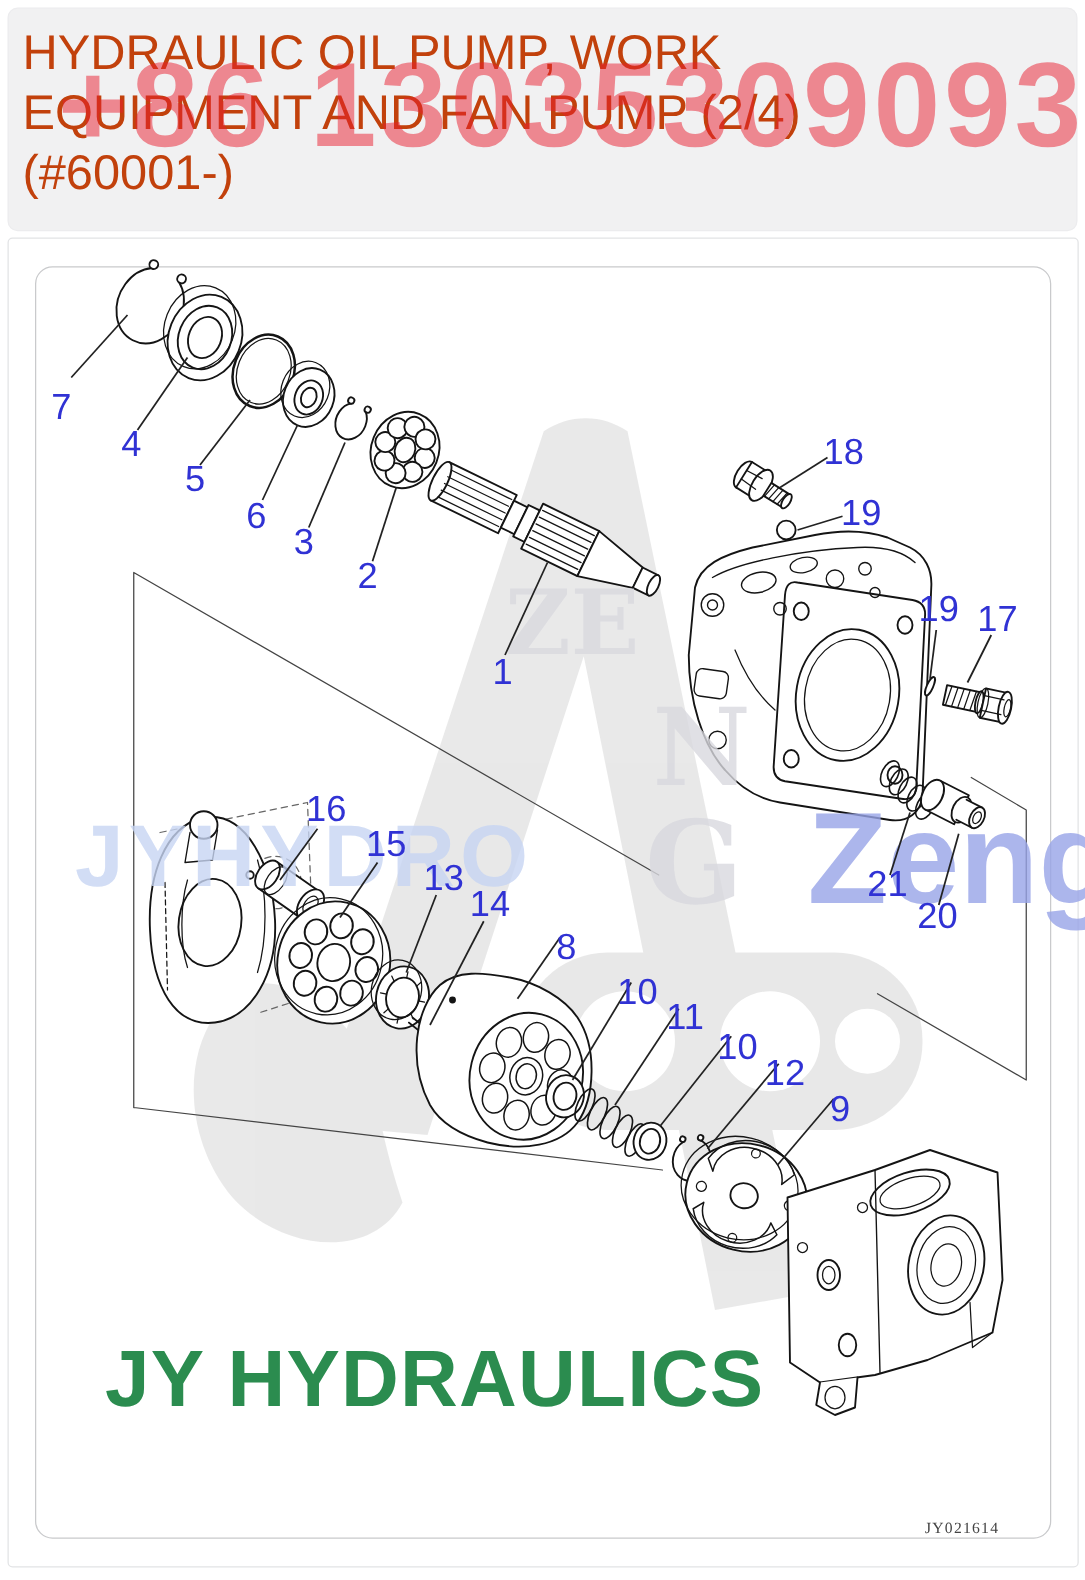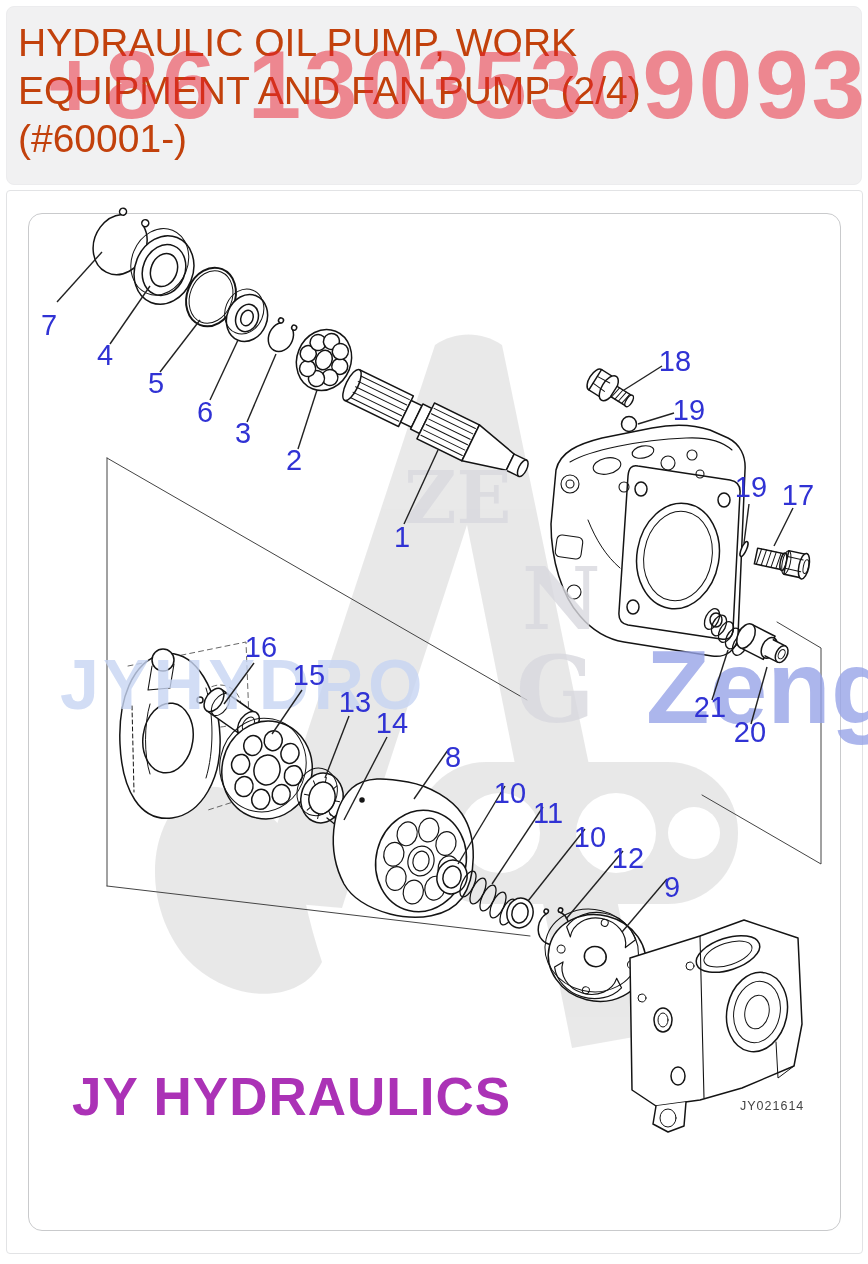--- a/index.html
+++ b/index.html
@@ -25,29 +25,29 @@
 
   
   .wm{position:absolute;pointer-events:none;white-space:nowrap;font-weight:bold;text-align:right;}
   #excavator-layer{position:absolute;left:0;top:0;z-index:1;pointer-events:none;}
   #art-layer{position:absolute;left:0;top:0;z-index:3;pointer-events:none;}
   .serif-wm span{position:absolute;font-family:"DejaVu Serif",serif;font-weight:bold;
     color:#d9d9df;opacity:.8;z-index:4;pointer-events:none;}
   .wm-jyhydro{left:60px;top:645px;font-size:70px;letter-spacing:4px;
     color:#c7d5f3;opacity:.8;z-index:5;}
   .wm-zeng{left:646px;top:628px;font-size:104px;color:#98a4e8;opacity:.8;z-index:5;}
-  .wm-cyan{left:72px;top:1066px;font-size:53px;letter-spacing:1px;
-    color:#a21caf;opacity:.9;z-index:6;}
+  .wm-cyan{left:84px;top:1066px;font-size:64px;letter-spacing:1px;
+    color:#15803d;opacity:.9;z-index:6;}
   #labels-layer{position:absolute;left:0;top:0;z-index:8;pointer-events:none;}
 
   .part-label{font:29px "Liberation Sans",sans-serif;fill:#3032d4;text-anchor:middle;}
   .leader{stroke:#222;stroke-width:1.4;}
 
-  .drawing-number{position:absolute;left:740px;top:1099px;z-index:7;
-    font-family:Liberation Sans, sans-serif;font-size:12.5px;letter-spacing:1px;
+  .drawing-number{position:absolute;left:740px;top:1215px;z-index:7;
+    font-family:Liberation Serif, serif;font-size:12.5px;letter-spacing:1px;
     color:#444;}
 </style>
 </head>
 <body>
 
 <div class="header-card">
   <div class="page-title">HYDRAULIC OIL PUMP, WORK EQUIPMENT AND FAN PUMP (2/4) (#60001-)</div>
 </div>
 <div class="phone-wm wm">+86 13035309093</div>
 

